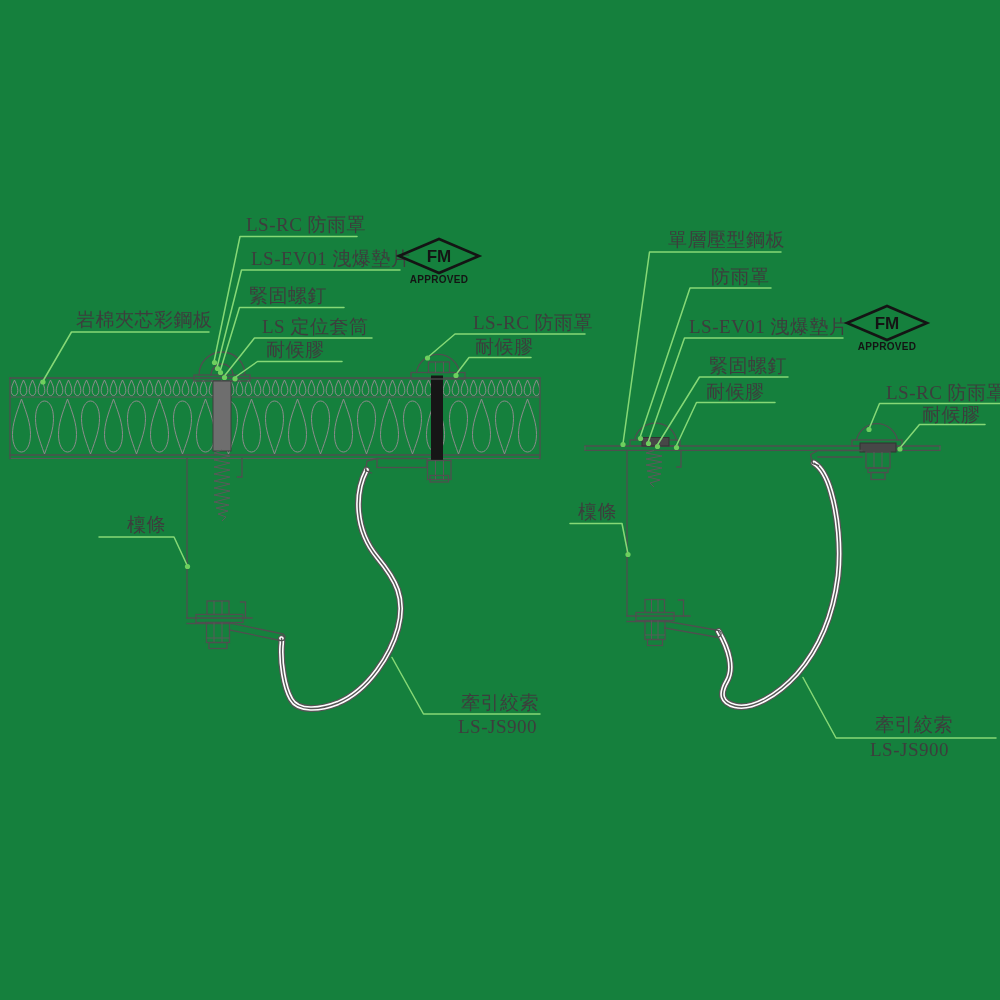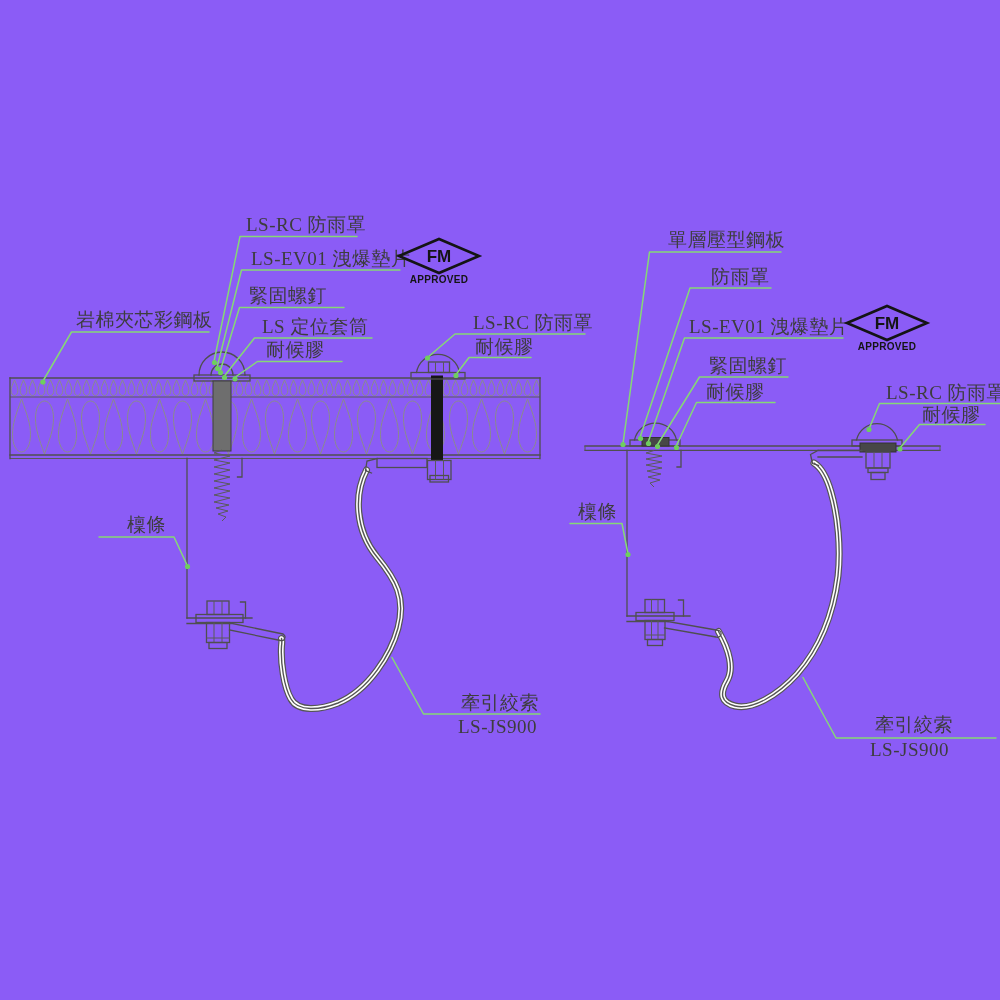--- a/index.html
+++ b/index.html
@@ -1,16 +1,16 @@
 <!DOCTYPE html>
 <html><head>
 <meta charset="utf-8">
 <style>
   html,body{margin:0;padding:0;background:#ffffff;}
-  .canvas{position:relative;width:1000px;height:1000px;background:#8b5cf6;overflow:hidden;}
+  .canvas{position:relative;width:1000px;height:1000px;background:#15803d;overflow:hidden;}
   svg{display:block;}
   text.lbl{font-family:"Liberation Serif","DejaVu Serif",serif;font-size:19px;fill:#3d3d3d;letter-spacing:0.5px;}
   text.fm-main{font-family:"Liberation Sans","DejaVu Sans",sans-serif;font-size:17px;font-weight:bold;fill:#141414;letter-spacing:0px;}
   text.fm-sub{font-family:"Liberation Sans","DejaVu Sans",sans-serif;font-size:10px;font-weight:bold;fill:#141414;letter-spacing:0.3px;}
   .ln{stroke:#4f4f4f;stroke-width:1.3;fill:none;stroke-linecap:square;}
   .ln-thin{stroke:#5a5a5a;stroke-width:1;fill:none;}
   .leader{stroke:#86d876;stroke-width:1.5;fill:none;stroke-linecap:round;stroke-linejoin:round;}
   .dot{fill:#6ecf5e;stroke:none;}
   .cable-outer{stroke:#555;stroke-width:7;fill:none;stroke-linecap:round;}
   .cable-mid{stroke:#ffffff;stroke-width:4.6;fill:none;stroke-linecap:round;}

